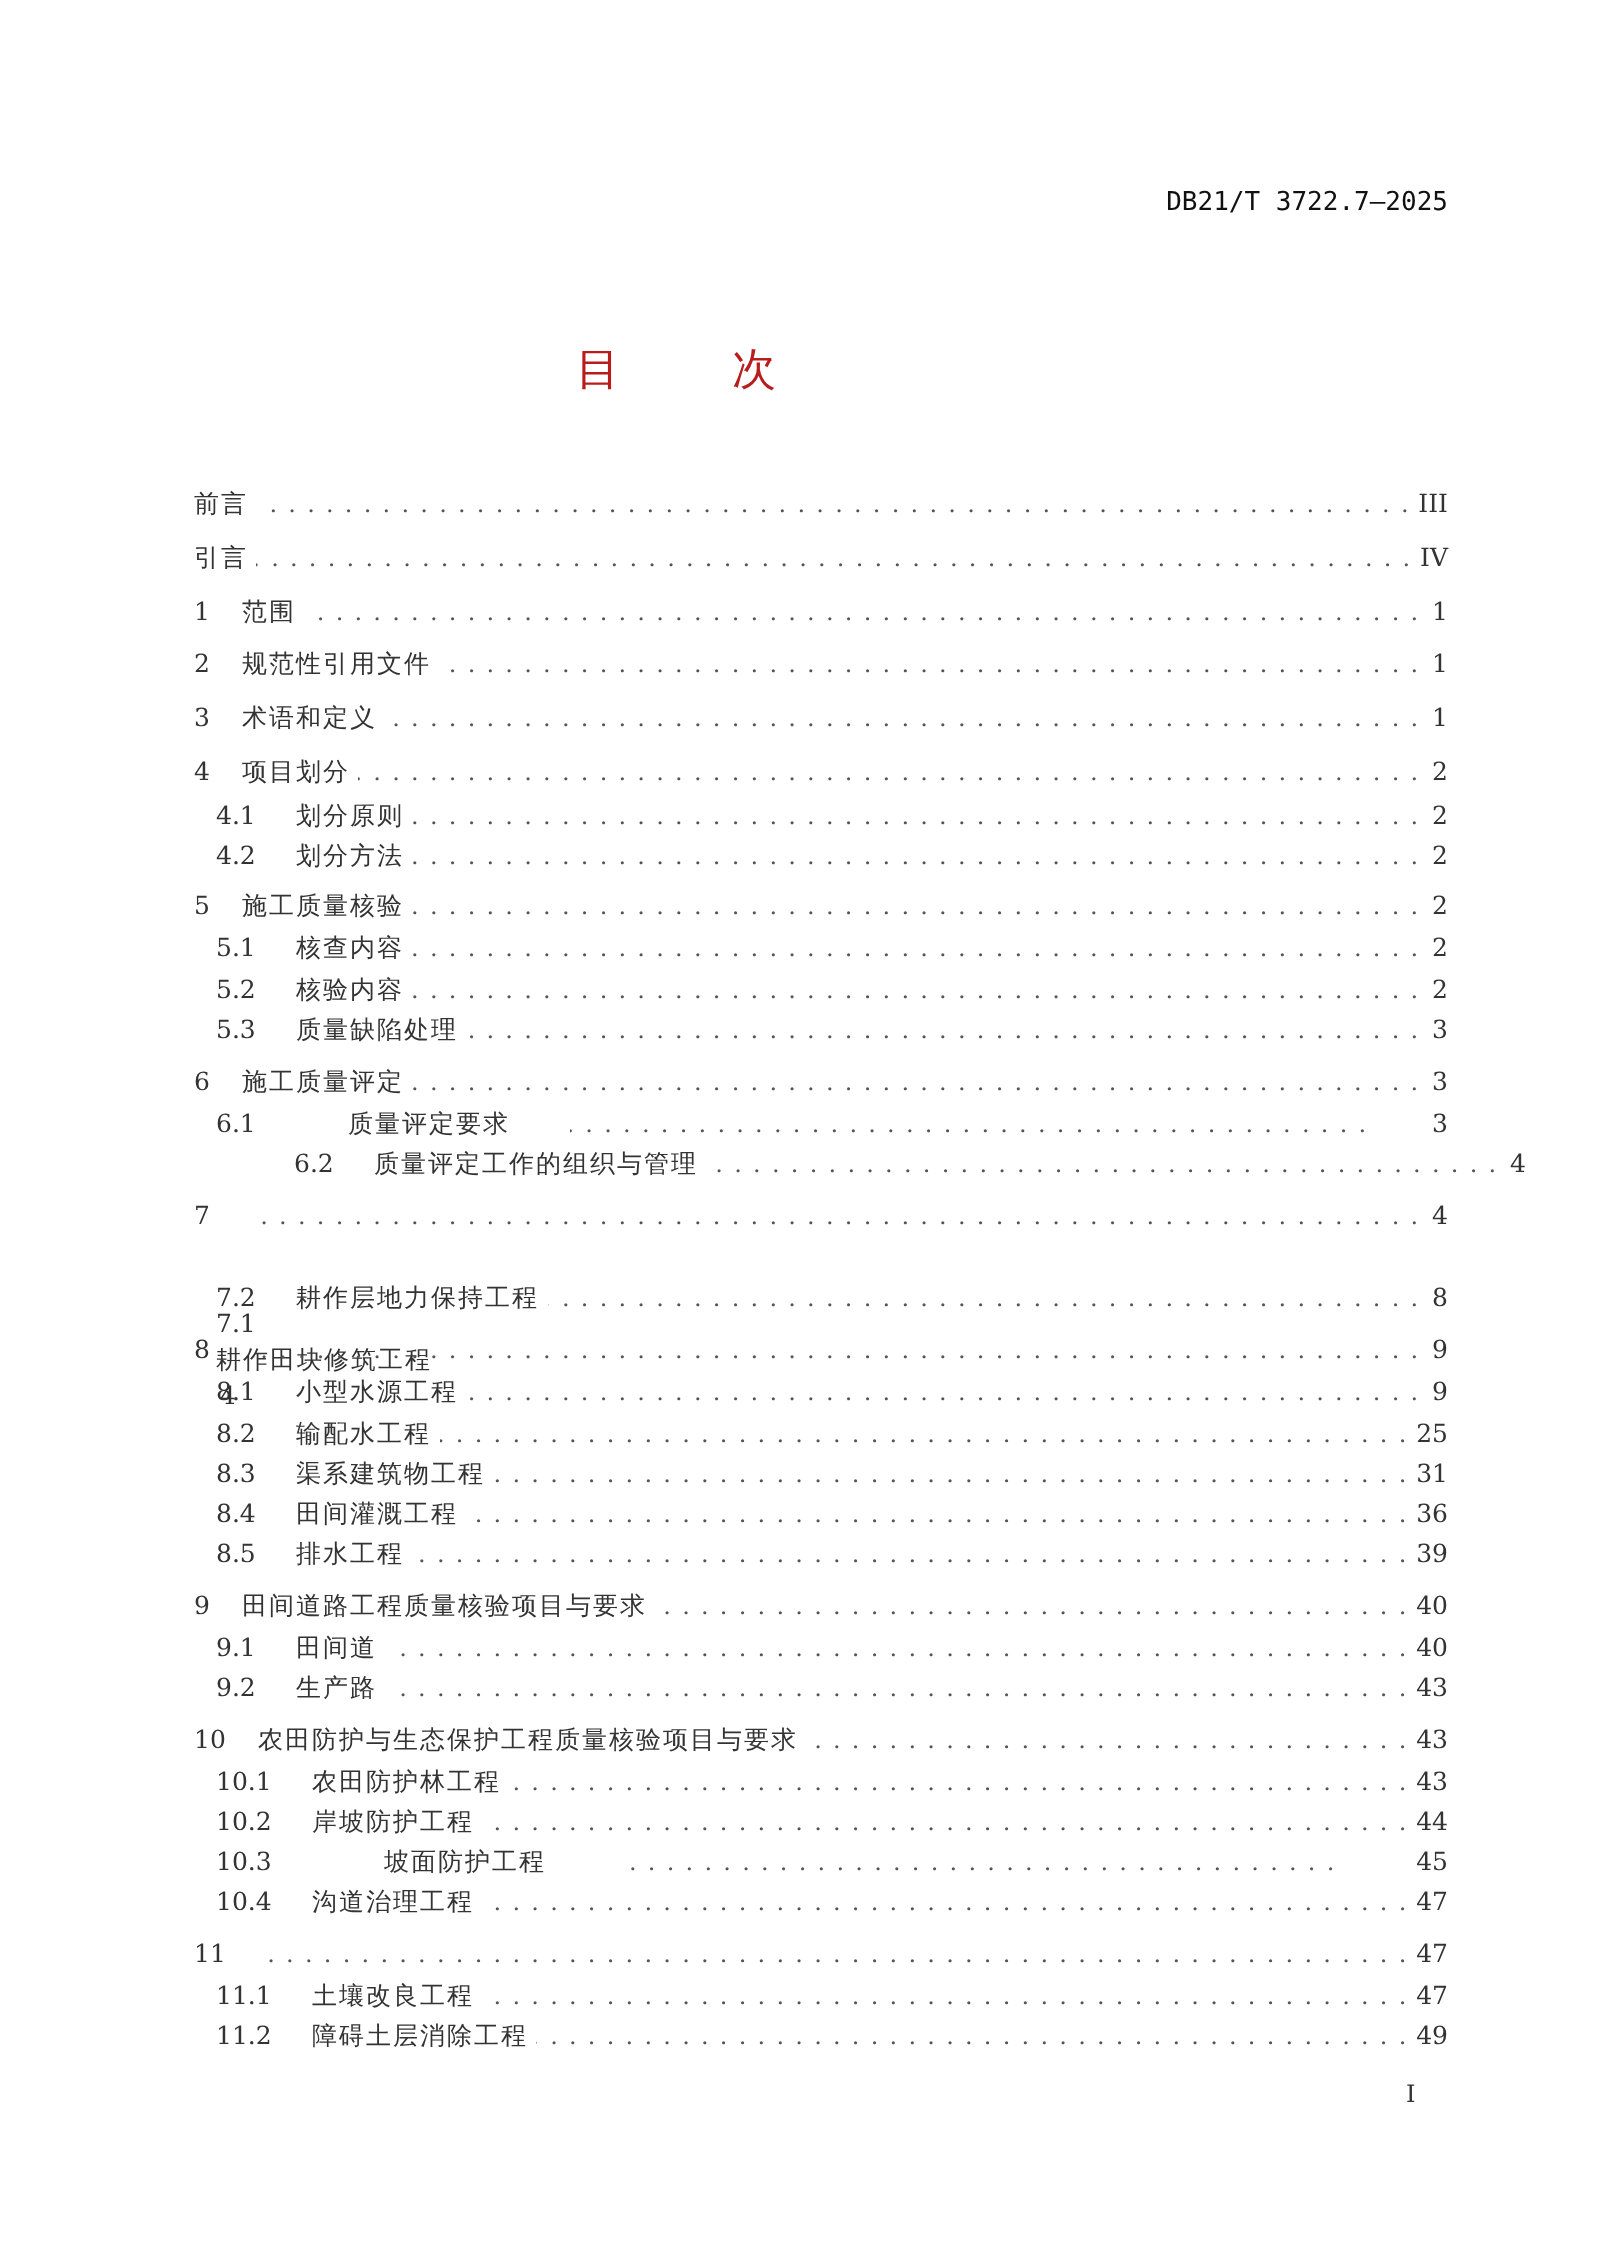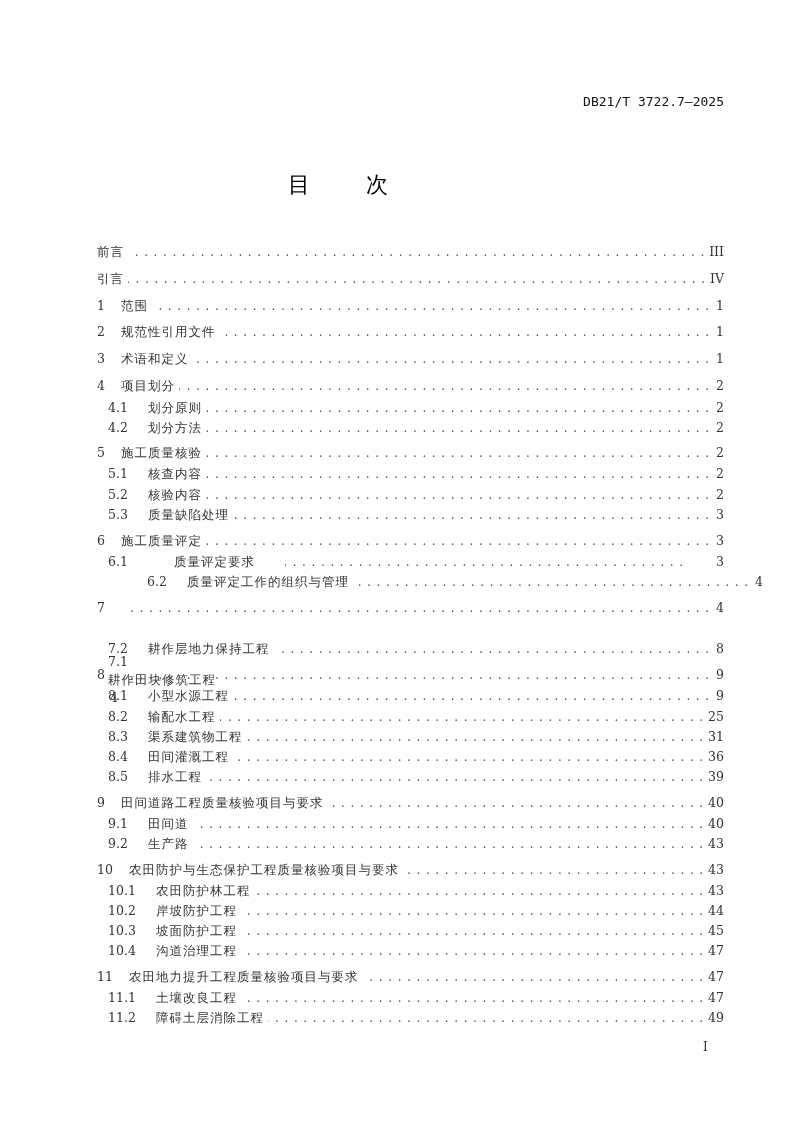--- a/index.html
+++ b/index.html
@@ -1,21 +1,21 @@
 <!DOCTYPE html>
 <html><head>
 <meta charset="utf-8">
 <style>
   html, body { margin: 0; padding: 0; background: #ffffff; }
   body { width: 800px; height: 1132px; position: relative; overflow: hidden;
          font-family: "DejaVu Serif", "Liberation Serif", serif; color: #222; }
   .doc-code { position: absolute; top: 94px; right: 76px; font-family: "DejaVu Sans Mono", "Liberation Mono", monospace;
               font-size: 13px; color: #111; letter-spacing: 0; text-align: right; }
   .toc-title { position: absolute; top: 170px; left: 0; width: 676px; text-align: center;
-               font-family: "DejaVu Sans", "Liberation Sans", sans-serif; font-size: 22px; color: #000000; }
+               font-family: "DejaVu Sans", "Liberation Sans", sans-serif; font-size: 22px; color: #b91c1c; }
   .toc-title span { display: inline-block; }
   .toc-title .gap { width: 56px; }
   .toc { position: absolute; left: 97px; width: 627px; top: 0; }
   .row { position: absolute; left: 0; width: 627px; height: 18px; display: flex; align-items: flex-start;
          font-size: 12.5px; line-height: 18px; color: #333; white-space: nowrap; }
   .row.lvl2 { left: 11px; width: 616px; }
   .num { display: inline-block; color: #333; }
   .row.lvl1 .num { width: 24px; }
   .row.lvl1 .num.wide { width: 32px; }
   .row.lvl2 .num { width: 40px; }
@@ -206,35 +206,34 @@
       <span class="lbl">农田防护林工程</span>
       <span class="dots"></span>
       <span class="pg">43</span>
     </div>
     <div class="row lvl2" style="top: 902px;">
       <span class="num wide">10.2</span>
       <span class="lbl">岸坡防护工程</span>
       <span class="dots"></span>
       <span class="pg">44</span>
     </div>
-    <div class="row lvl2" style="top: 922px;">
+    <div class="row lvl2" style="top: 922px; gap: 36px;">
       <span class="num wide">10.3</span>
       <span class="lbl">坡面防护工程</span>
       <span class="dots"></span>
       <span class="pg">45</span>
     </div>
     <div class="row lvl2" style="top: 942px;">
       <span class="num wide">10.4</span>
       <span class="lbl">沟道治理工程</span>
       <span class="dots"></span>
       <span class="pg">47</span>
     </div>
     <div class="row lvl1" style="top: 968px;">
       <span class="num wide">11</span>
-      <span class="lbl">农田地力提升工程质量核验项目与要求</span>
       <span class="dots"></span>
       <span class="pg">47</span>
     </div>
     <div class="row lvl2" style="top: 989px;">
       <span class="num wide">11.1</span>
       <span class="lbl">土壤改良工程</span>
       <span class="dots"></span>
       <span class="pg">47</span>
     </div>
     <div class="row lvl2" style="top: 1009px;">

